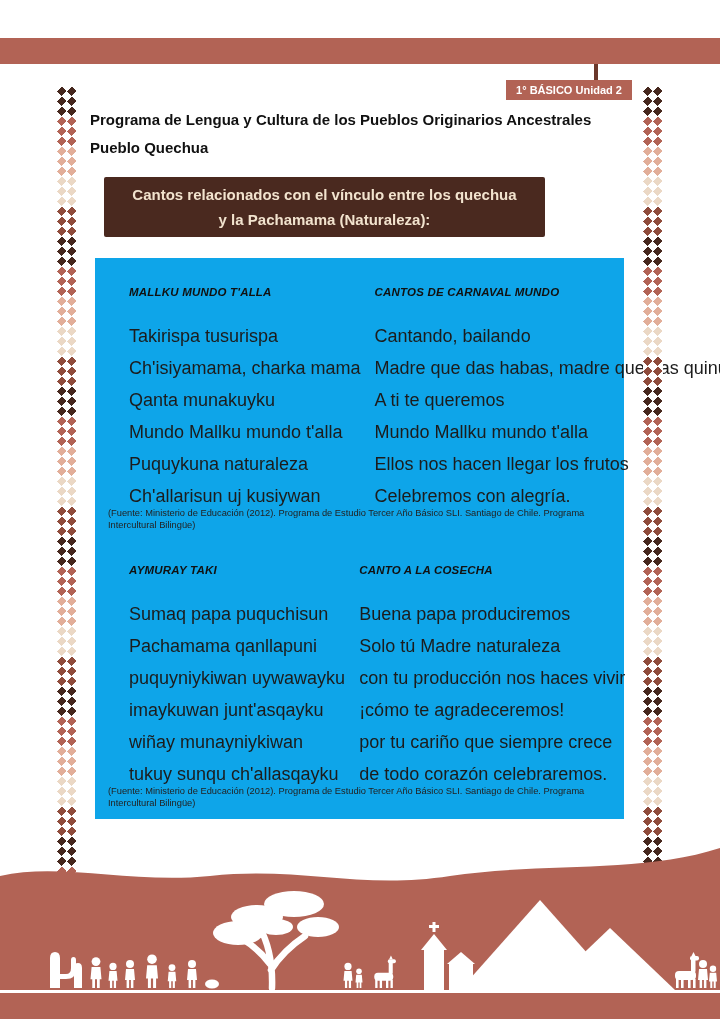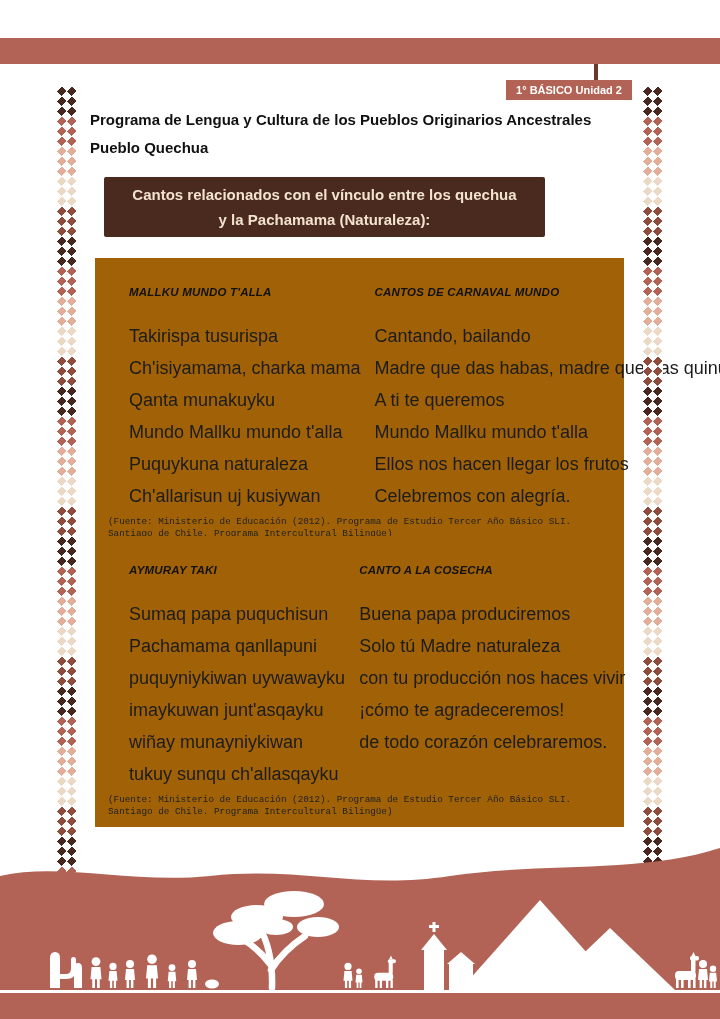--- a/index.html
+++ b/index.html
@@ -12,32 +12,32 @@
            color:#ffffff; font-size:11px; font-weight:bold; display:flex; align-items:center;
            justify-content:center; border-radius:0; }
 
   .title-block { position:absolute; top:106px; left:90px; width:540px; text-align:left;
                  font-weight:bold; font-size:15px; color:#111111; line-height:28px; }
 
   .banner { position:absolute; top:177px; left:104px; width:441px; background:#4A291F; color:#F2E3CE;
             font-weight:bold; font-size:15px; line-height:25px; text-align:center;
             padding:5px 28px; border-radius:2px; }
 
-  .songbox { position:absolute; left:95px; width:529px; background:#a16207;
+  .songbox { position:absolute; left:95px; width:529px; background:#0ea5e9;
              padding:28px 18px 10px 13px; }
   .box1 { top:258px; }
   .box2 { top:536px; }
   .cols { display:flex; padding-left:21px; }
   .col-left { width:242px; }
   .divider { width:1px; background:#4a4a4a; }
   .col-right { flex:1; padding-left:14px; }
   .song-title { font-size:11.5px; font-weight:bold; font-style:italic; letter-spacing:0.2px;
                 color:#111111; margin-bottom:26px; }
   .song-line { font-size:18px; line-height:24px; color:#1c1c1c; white-space:nowrap;margin-top:8px; }
-  .source { font-size:9.3px; line-height:11.5px; color:#222222; margin-top:8px; padding-right:6px;font-family:Liberation Mono, monospace; }
+  .source { font-size:9.3px; line-height:11.5px; color:#222222; margin-top:0; padding-right:6px; }
 
   .side-pattern { position:absolute; top:86px; width:20px; height:792px; background-color:#ffffff;
     background-image:
       linear-gradient(45deg, #ffffff 25%, transparent 25%),
       linear-gradient(-45deg, #ffffff 25%, transparent 25%),
       linear-gradient(45deg, transparent 75%, #ffffff 75%),
       linear-gradient(-45deg, transparent 75%, #ffffff 75%),
       repeating-linear-gradient(180deg,
         #46281E 0px, #46281E 30px,
         #B26355 30px, #B26355 60px,
@@ -103,20 +103,21 @@
         <div class="song-line">wiñay munayniykiwan</div>
         <div class="song-line">tukuy sunqu ch'allasqayku</div>
       </div>
       <div class="divider"></div>
       <div class="col-right">
         <div class="song-title">CANTO A LA COSECHA</div>
         <div class="song-line">Buena papa produciremos</div>
         <div class="song-line">Solo tú Madre naturaleza</div>
         <div class="song-line">con tu producción nos haces vivir</div>
         <div class="song-line">¡cómo te agradeceremos!</div>
+        <div class="song-line">por tu cariño que siempre crece</div>
         <div class="song-line">de todo corazón celebraremos.</div>
       </div>
     </div>
     <div class="source">(Fuente: Ministerio de Educación (2012). Programa de Estudio Tercer Año Básico SLI. Santiago de Chile. Programa Intercultural Bilingüe)</div>
   </div>
 
   <div class="side-pattern side-left"></div>
   <div class="side-pattern side-right"></div>
 
   <svg class="landscape" viewBox="0 0 720 158" aria-hidden="true">

